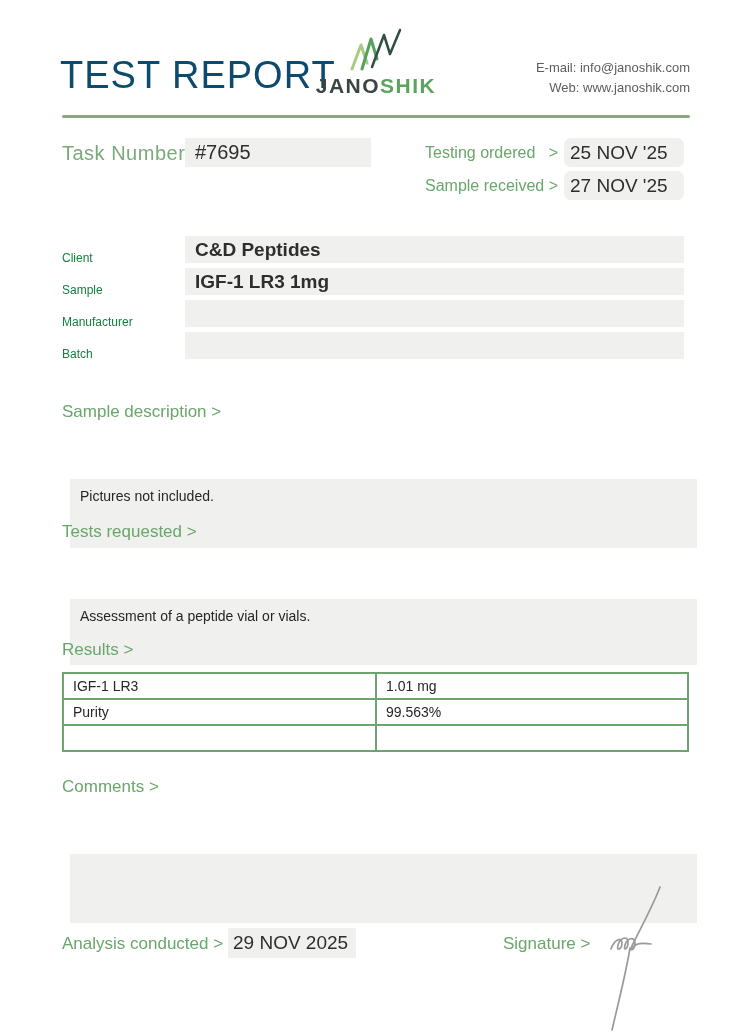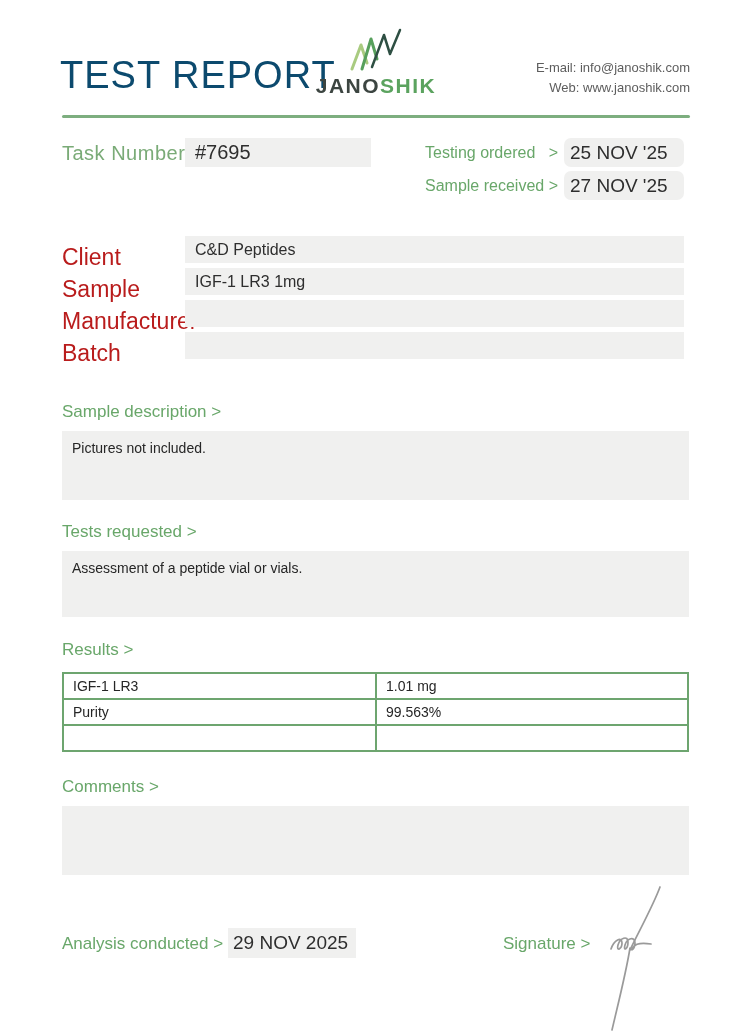--- a/index.html
+++ b/index.html
@@ -46,33 +46,34 @@
   .date-row .arrow { font-size: 16px; color: #69a76a; margin-right: 6px; }
   .date-box {
     width: 120px; height: 29px; background: #f0f0ef;
     display: flex; align-items: center; padding-left: 6px;
     font-size: 19px; color: #2e2e2e; white-space: nowrap; border-radius: 7px;
   }
 
   
   .info { position: absolute; left: 62px; top: 236px; width: 622px; }
   .info-row { display: flex; align-items: center; height: 27px; margin-bottom: 5px; }
-  .info-row .lbl { width: 123px; font-size: 23px; color: #b91c1c; margin-top: 16px; }
+  .info-row .lbl { width: 123px; font-size: 12px; color: #15803d; margin-top: 16px; }
   .info-row .val {
     flex: 1; height: 27px; background: #f0f0ef;
     display: flex; align-items: center; padding-left: 10px;
-    font-size: 16px; color: #2e2e2e;
+    font-size: 19px; color: #2e2e2e; font-weight: bold;
   }
 
   
   .section-title { position: absolute; left: 62px; font-size: 17px; color: #69a76a; }
   .gray-box {
-    position: absolute; left: 62px; width: 627px;
+    position: absolute; left: 70px; width: 627px;
     background: #f0f0ef; font-size: 14px; color: #262626;
     padding: 9px 10px;
+    margin-top: 48px;
   }
   #sample-desc-title { top: 402px; }
   #sample-desc-box   { top: 431px; height: 69px; }
   #tests-title       { top: 522px; }
   #tests-box         { top: 551px; height: 66px; }
   #results-title     { top: 640px; }
   #comments-title    { top: 777px; }
   #comments-box      { top: 806px; height: 69px; }
 
   

